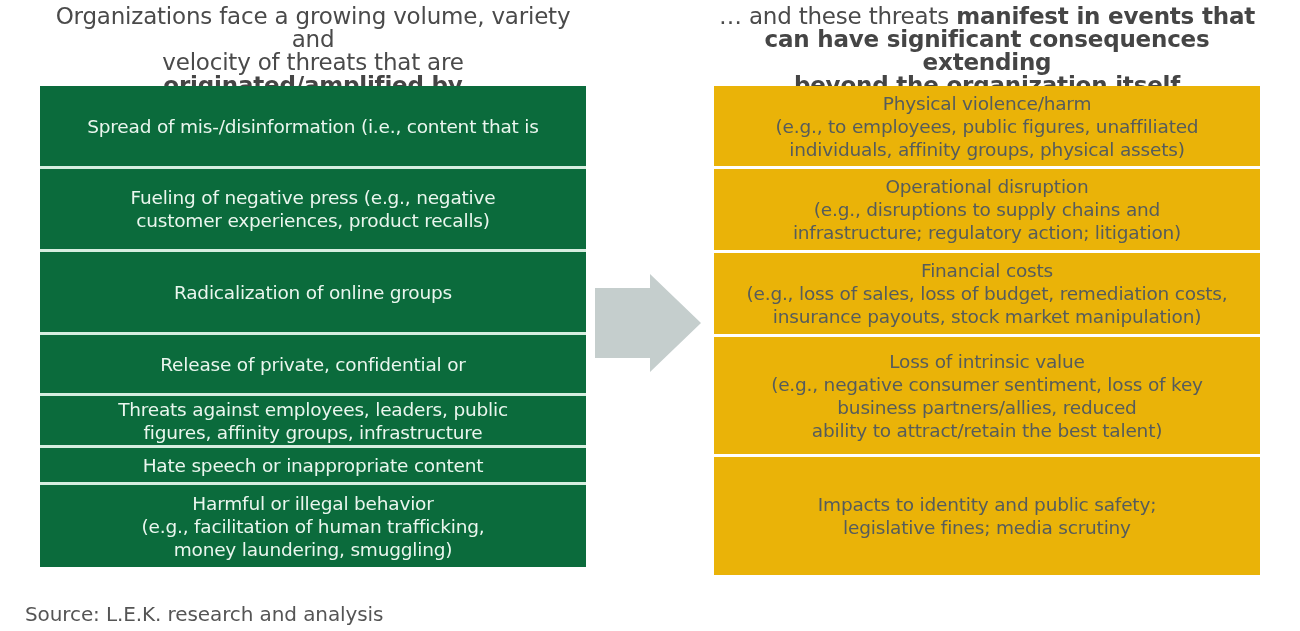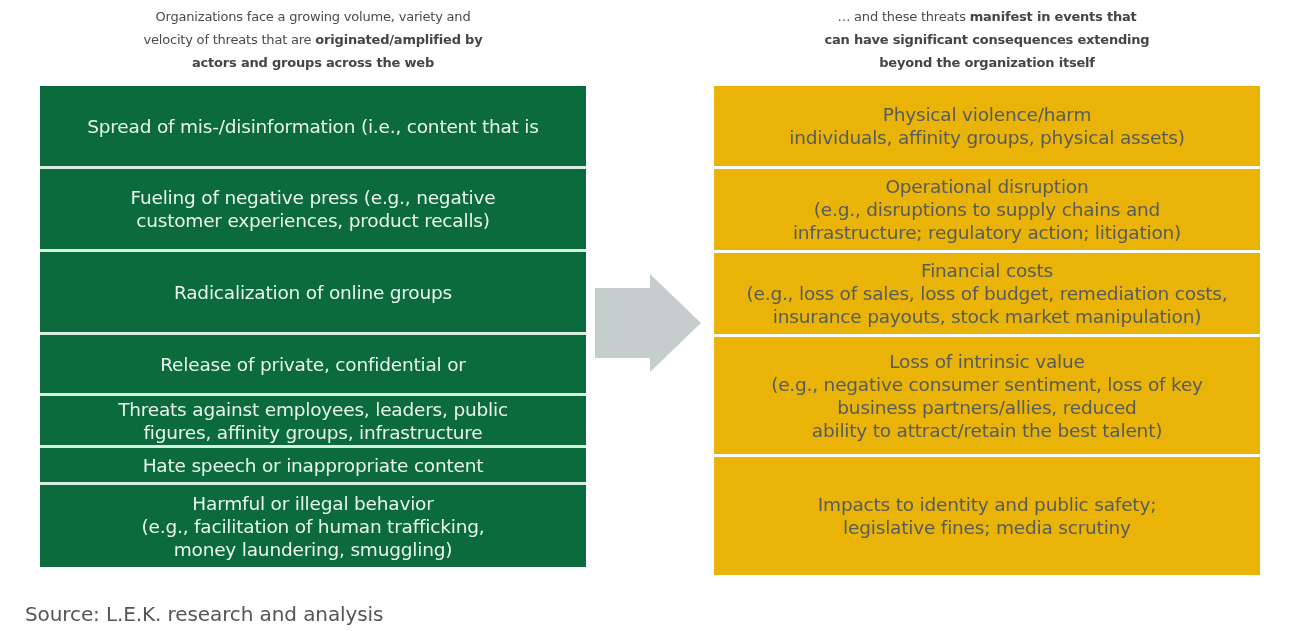--- a/index.html
+++ b/index.html
@@ -1,19 +1,19 @@
 <!DOCTYPE html>
 <html><head>
   <meta charset="utf-8">
   <style>
     html, body { margin: 0; padding: 0; background: #ffffff; }
     body { width: 1300px; height: 631px; position: relative; overflow: hidden;
            font-family: "DejaVu Sans", sans-serif; }
     .heading { position: absolute; text-align: center; color: #4a4a4a;
-               font-size: 13px; line-height: 23px; letter-spacing: -0.2px; }
+               font-size: 23px; line-height: 23px; letter-spacing: -0.2px; }
     .heading b { font-weight: bold; color: #454545; }
     #left-heading { left: 40px; top: 5px; width: 546px; }
     #right-heading { left: 714px; top: 5px; width: 546px; }
     .col { position: absolute; top: 86px; width: 546px; }
     #left-col { left: 40px; }
     #right-col { left: 714px; }
     .box { display: flex; align-items: center; justify-content: center; text-align: center;
            box-sizing: border-box; font-size: 18.5px; line-height: 23px; letter-spacing: -0.2px;
            padding: 0 10px; }
     .green { background: #0b6b3c; color: #eaf6ee; border-bottom: 3px solid #d6eee0; }
@@ -83,20 +83,21 @@
 </div>
 
 <svg id="arrow" viewBox="0 0 106 98">
   <polygon points="0,14 55,14 55,0 106,49 55,98 55,84 0,84" fill="#c5cecd"></polygon>
 </svg>
 
 <div id="right-col" class="col">
   <div class="box grey" style="height:83px">
     <div>
         <span>Physical violence/harm</span>
+        <span>(e.g., to employees, public figures, unaffiliated</span>
         <span>individuals, affinity groups, physical assets)</span>
       </div>
   </div>
   <div class="box grey" style="height:84px">
     <div>
         <span>Operational disruption</span>
         <span>(e.g., disruptions to supply chains and</span>
         <span>infrastructure; regulatory action; litigation)</span>
       </div>
   </div>

